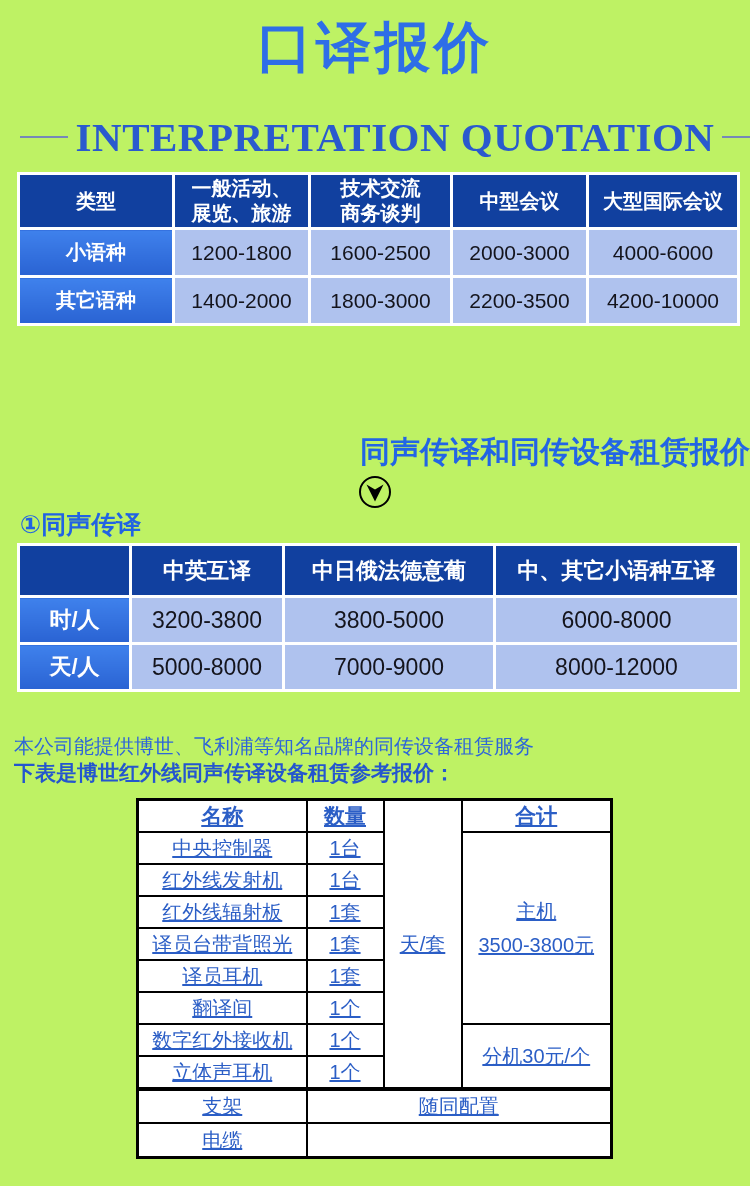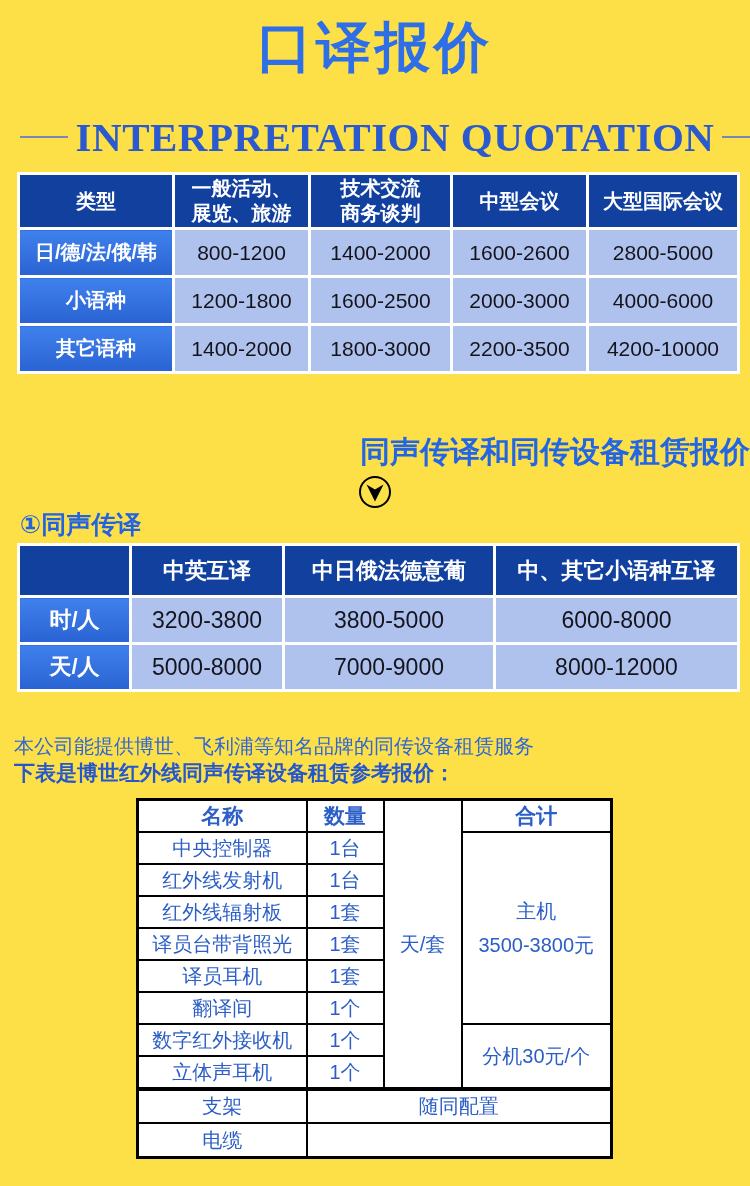--- a/index.html
+++ b/index.html
@@ -1,17 +1,17 @@
 <!DOCTYPE html>
 <html><head>
 <meta charset="utf-8">
 <style>
   html,body{margin:0;padding:0;background:#fff;}
   .page{
-    position:relative;width:750px;height:1186px;background:#fde047;overflow:hidden;
+    position:relative;width:750px;height:1186px;background:#bef264;overflow:hidden;
     font-family:"Liberation Sans","DejaVu Sans",sans-serif;
   }
   
   .main-title{
     position:absolute;top:16px;left:0;width:750px;margin:0;
     text-align:center;font-size:55px;font-weight:bold;letter-spacing:4px;
     color:#2E6EE7;line-height:1.15;
   }
   .subtitle-row{
     position:absolute;top:112px;left:0;width:750px;height:50px;
@@ -58,21 +58,21 @@
   .para{position:absolute;left:14px;}
   .p1{top:733px;font-size:20px;color:#2E66D8;}
   .p2{top:759px;font-size:21px;font-weight:bold;color:#2456CE;}
   
   .t3{
     position:absolute;top:798px;left:136px;width:474px;
     border:3px solid #000;background:#fff;
   }
   .t3 th,.t3 td{
     border:2px solid #000;text-align:center;vertical-align:middle;
-    padding:0 3px;color:#2B5EC6;
+    padding:0 3px;color:#2B5EC6;text-decoration:underline;
   }
   .t3 th{font-size:21px;font-weight:bold;height:30px;}
   .t3 td{font-size:20px;height:30px;}
   .unit-cell{font-size:21px;}
   .total-main{font-size:21px;white-space:pre-line;line-height:1.7;border-bottom:4px solid #000;}
   .t3 tr.sep td{border-top:4px solid #000;height:31px;}
   .t3 tr.last td{height:32px;}
 </style>
 </head>
 <body>
@@ -101,27 +101,20 @@
         <th>一般活动、
 展览、旅游</th>
         <th>技术交流
 商务谈判</th>
         <th>中型会议</th>
         <th>大型国际会议</th>
       </tr>
     </thead>
     <tbody>
       <tr>
-        <td class="lbl">日/德/法/俄/韩</td>
-        <td class="val">800-1200</td>
-        <td class="val">1400-2000</td>
-        <td class="val">1600-2600</td>
-        <td class="val">2800-5000</td>
-      </tr>
-      <tr>
         <td class="lbl">小语种</td>
         <td class="val">1200-1800</td>
         <td class="val">1600-2500</td>
         <td class="val">2000-3000</td>
         <td class="val">4000-6000</td>
       </tr>
       <tr>
         <td class="lbl">其它语种</td>
         <td class="val">1400-2000</td>
         <td class="val">1800-3000</td>

